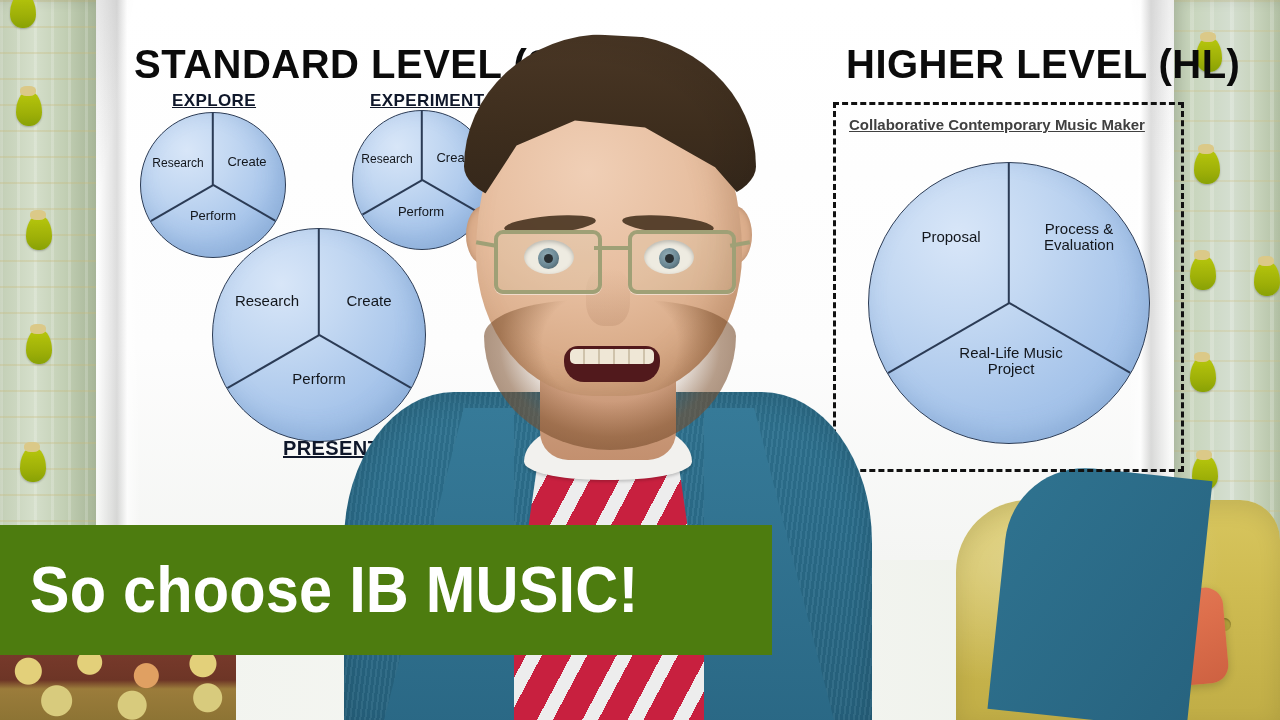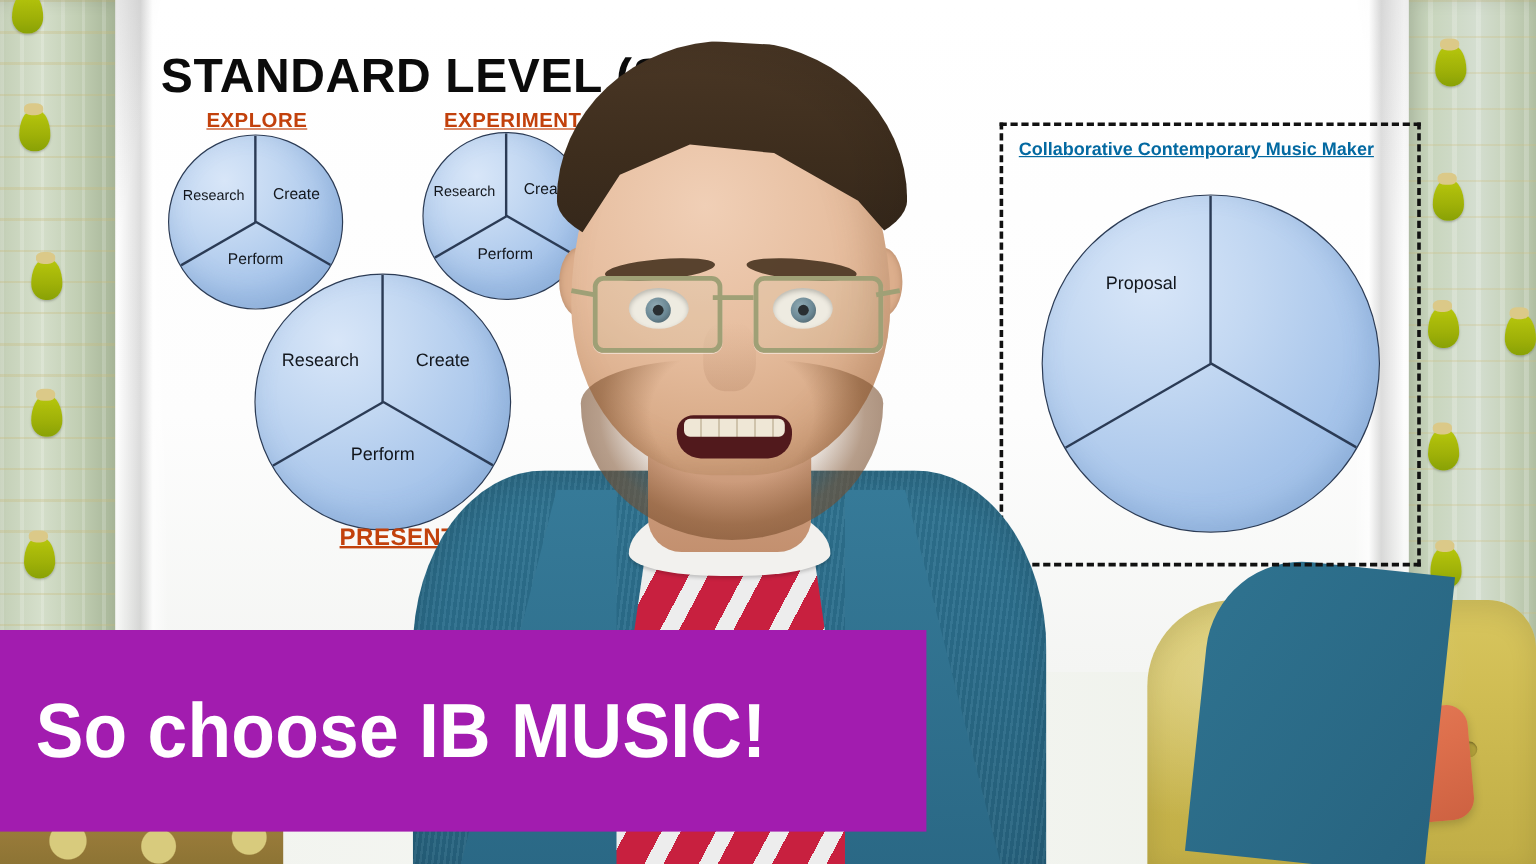--- a/index.html
+++ b/index.html
@@ -56,21 +56,21 @@
 
   
   .heading{
     position:absolute;color:#0b0b0b;font-weight:700;
     letter-spacing:.5px;white-space:nowrap;
     font-family:"Liberation Sans", sans-serif;
   }
   #sl-title{left:134px;top:42px;font-size:40px;}
   #hl-title{left:846px;top:42px;font-size:40px;}
 
-  .sublabel{position:absolute;color:#c2410c;font-weight:700;
+  .sublabel{position:absolute;color:#0f172a;font-weight:700;
     text-decoration:underline;white-space:nowrap;}
   #lbl-explore{left:172px;top:91px;font-size:17px;letter-spacing:.4px;}
   #lbl-experiment{left:370px;top:91px;font-size:17px;letter-spacing:.4px;}
   #lbl-present{left:283px;top:437px;font-size:20px;letter-spacing:.4px;}
 
   
   .pie{position:absolute;border-radius:50%;
     background:
       radial-gradient(circle at 32% 26%, #d8e6f8 0%, #c3d8f2 30%, #a6c4ea 66%, #9bbde6 100%);
     border:1.6px solid #2b3b55;
@@ -79,21 +79,21 @@
   }
   .spoke{position:absolute;left:50%;top:50%;width:1.6px;background:#2b3b55;
     transform-origin:50% 0%;}
   .slice-label{position:absolute;color:#12161c;font-weight:400;
     text-align:center;line-height:1.08;white-space:pre-line;}
 
   
   #hl-box{position:absolute;left:833px;top:102px;width:345px;height:364px;
     border:3px dashed #111;}
   #lbl-ccmm{position:absolute;left:849px;top:116px;width:345px;
-    color:#0369a1;font-weight:700;font-size:15px;text-decoration:underline;
+    color:#404040;font-weight:700;font-size:15px;text-decoration:underline;
     white-space:nowrap;}
 
   
   .person{position:absolute;left:328px;top:0;width:560px;height:720px;}
   .torso{position:absolute;left:16px;top:392px;width:528px;height:330px;
     background:
       repeating-linear-gradient(97deg, rgba(255,255,255,.05) 0 2px, rgba(0,0,0,.05) 2px 5px),
       linear-gradient(180deg,#2f7390 0%, #2b6e8c 40%, #27637f 100%);
     border-radius:110px 110px 0 0 / 150px 150px 0 0;
     box-shadow:inset 0 10px 26px rgba(0,0,0,.12);
@@ -180,22 +180,22 @@
       radial-gradient(circle at 86% 24%, #e3d07a 0 13px, rgba(0,0,0,0) 14px),
       radial-gradient(circle at 24% 74%, #d8cb7d 0 15px, rgba(0,0,0,0) 16px),
       radial-gradient(circle at 56% 80%, #d8cb7d 0 14px, rgba(0,0,0,0) 15px),
       radial-gradient(circle at 88% 70%, #d8cb7d 0 14px, rgba(0,0,0,0) 15px),
       linear-gradient(180deg,#7a3b2c 0%, #6d3526 46%, #9b7c3b 58%, #8d7434 100%);}
   .shoulder-r{position:absolute;left:1000px;top:470px;width:200px;height:250px;
     background:linear-gradient(120deg,#2f7390,#27637f);
     border-radius:80px 0 0 0;transform:rotate(6deg);}
 
   
-  #caption-banner{position:absolute;left:0;top:525px;width:772px;height:168px;
-    background:#a21caf;display:flex;align-items:center;}
+  #caption-banner{position:absolute;left:0;top:525px;width:772px;height:130px;
+    background:#4d7c0f;display:flex;align-items:center;}
   #caption-text{color:#ffffff;font-weight:700;font-size:64px;
     letter-spacing:.2px;padding-left:32px;
     font-family:"Liberation Sans", sans-serif;
     transform:scaleX(.93);transform-origin:left center;white-space:nowrap;}
 </style>
 </head>
 <body>
 
 <div id="stage">
 
@@ -260,30 +260,35 @@
     <div class="spoke" style="height:106px;transform:translateX(-50%) rotate(180deg);"></div>
     <div class="spoke" style="height:106px;transform:translateX(-50%) rotate(60deg);"></div>
     <div class="spoke" style="height:106px;transform:translateX(-50%) rotate(-60deg);"></div>
     <div class="slice-label" style="left:8px;top:64px;width:92px;font-size:15px;">Research</div>
     <div class="slice-label" style="left:112px;top:64px;width:88px;font-size:15px;">Create</div>
     <div class="slice-label" style="left:58px;top:142px;width:96px;font-size:15px;">Perform</div>
   </div>
 
   <div class="sublabel" id="lbl-present">PRESENT</div>
 
+  <div class="heading" id="hl-title">HIGHER LEVEL (HL)</div>
 
   <div id="hl-box"></div>
 
   <div id="lbl-ccmm">Collaborative Contemporary Music Maker</div>
 
   <div class="pie" style="left:868px;top:162px;width:280px;height:280px;">
     <div class="spoke" style="height:140px;transform:translateX(-50%) rotate(180deg);"></div>
     <div class="spoke" style="height:140px;transform:translateX(-50%) rotate(60deg);"></div>
     <div class="spoke" style="height:140px;transform:translateX(-50%) rotate(-60deg);"></div>
     <div class="slice-label" style="left:24px;top:66px;width:116px;font-size:15px;">Proposal</div>
+    <div class="slice-label" style="left:150px;top:58px;width:120px;font-size:15px;">Process &amp;
+Evaluation</div>
+    <div class="slice-label" style="left:72px;top:182px;width:140px;font-size:15px;">Real-Life Music
+Project</div>
   </div>
 
   <div class="person">
     <div class="torso"></div>
     <div class="shirt"></div>
     <div class="lapel l"></div>
     <div class="lapel r"></div>
     <div class="collar"></div>
     <div class="neck"></div>
     <div class="ear l"></div>

